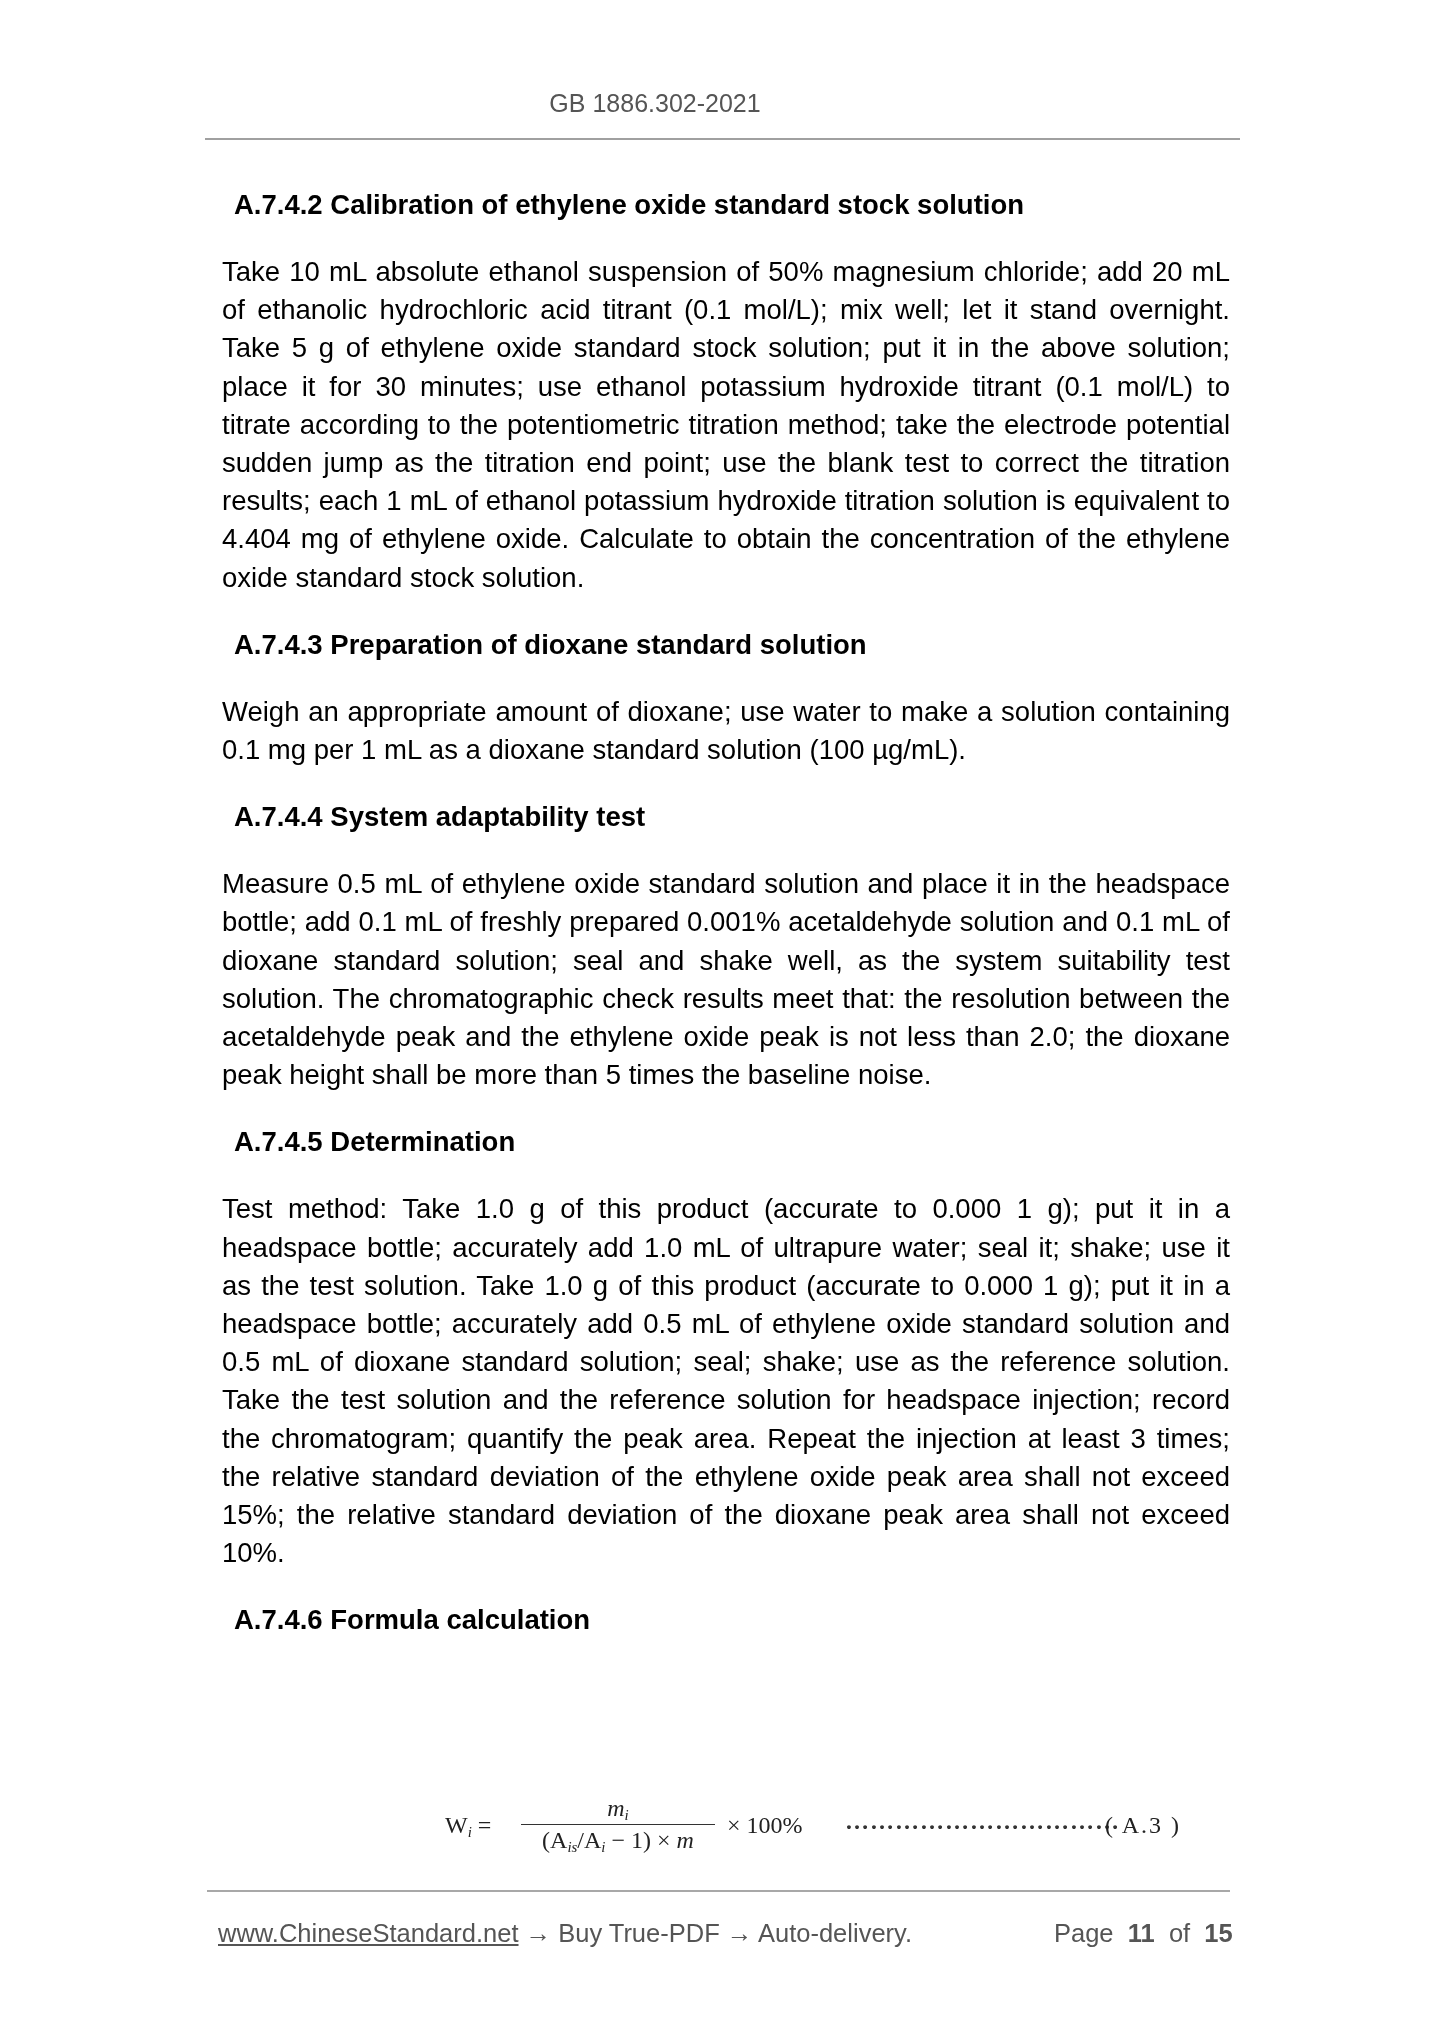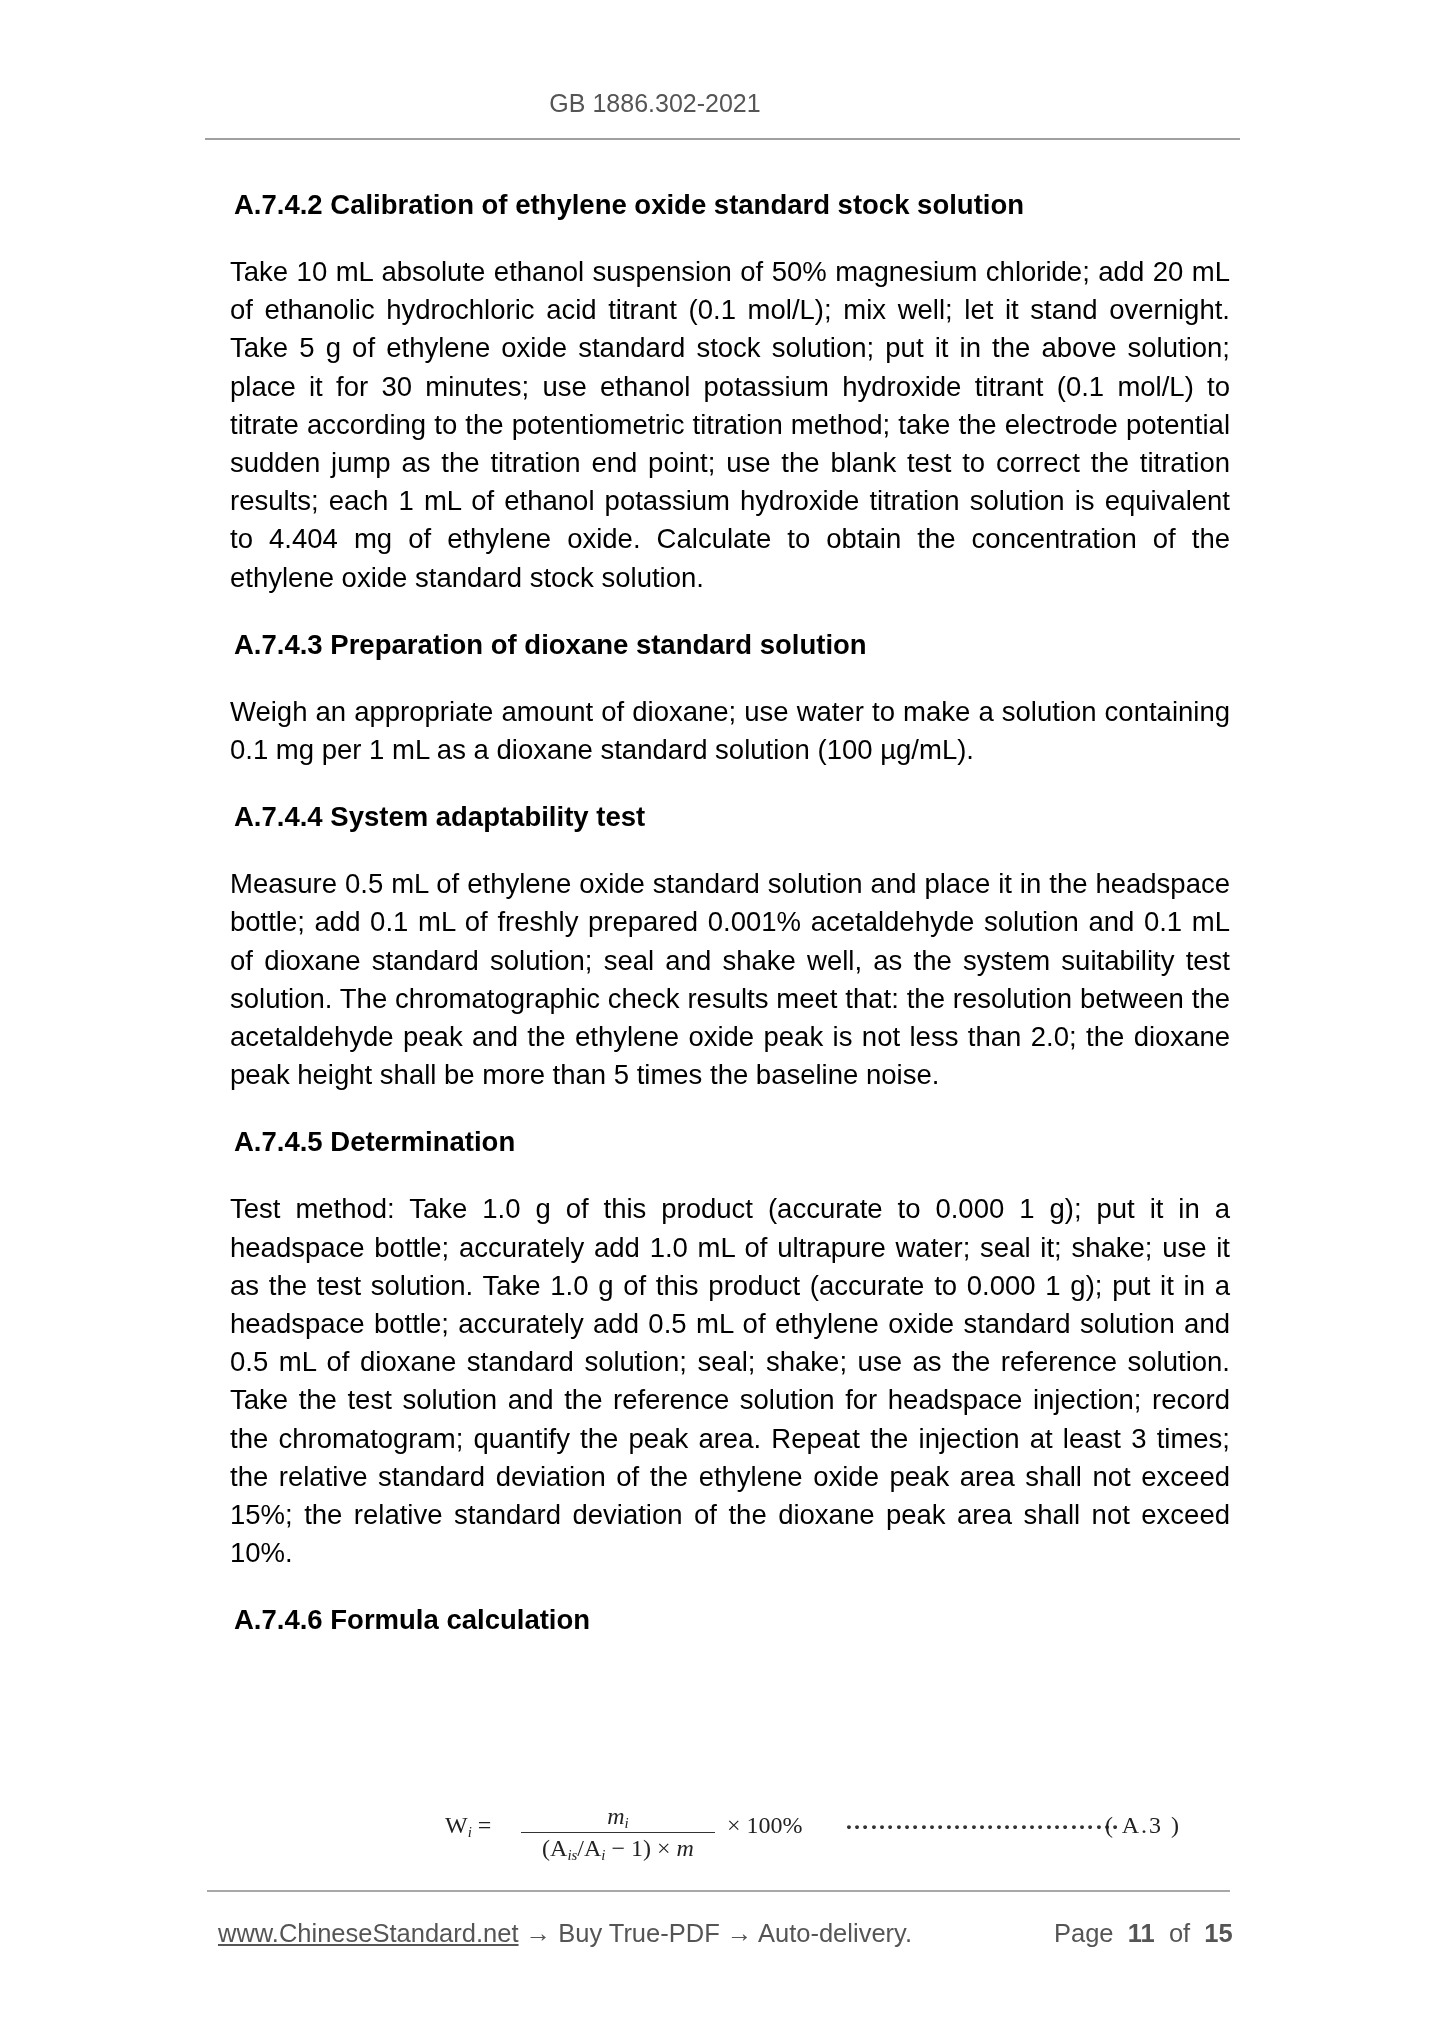--- a/index.html
+++ b/index.html
@@ -5,27 +5,27 @@
   html, body { margin: 0; padding: 0; background: #ffffff; }
   body { width: 1445px; height: 2044px; position: relative; overflow: hidden;
          font-family: "Liberation Sans", "DejaVu Sans", sans-serif; color: #000; }
   .page-header { position: absolute; left: 0; width: 1294px; top: 88px; text-align: center;
                  font-size: 25px; color: #555555; line-height: 30px; }
   .page-header span { position: relative; left: 8px; }
   .rule-top { position: absolute; left: 205px; width: 1035px; top: 138px; height: 0;
               border-top: 2px solid #a0a0a0; }
   .content { position: absolute; left: 218px; width: 1012px; top: 170px; }
   h2.sec { font-size: 27.5px; font-weight: bold; margin: 16px; line-height: 38px; height: 38px; }
-  p.body { font-size: 27.5px; line-height: 38.2px; margin: 29px 0 29px 12px; text-align: justify;
+  p.body { font-size: 27.5px; line-height: 38.2px; margin: 29px 0 29px 4px; text-align: justify;
            text-align-last: left; }
   .formula { position: absolute; left: 445px; top: 1794px; width: 790px; height: 70px;
              font-family: "Liberation Serif", "DejaVu Serif", serif; color: #222; font-size: 24px; }
   .f-lhs { position: absolute; left: 0; top: 18px; }
   .f-frac { position: absolute; left: 72px; top: 0; width: 202px; text-align: center; }
-  .f-num { display: block; font-style: italic; line-height: 28px; height: 28px; margin-top: 8px; }
+  .f-num { display: block; font-style: italic; line-height: 28px; height: 28px; }
   .f-bar { display: block; border-top: 1.5px solid #333; margin: 2px 4px 0 4px; }
   .f-den { display: block; line-height: 30px; }
   .f-tail { position: absolute; left: 282px; top: 18px; }
   .f-dots { position: absolute; left: 400px; top: 14px; letter-spacing: 1px; font-weight: bold; color: #333; }
   .f-label { position: absolute; left: 660px; top: 18px; letter-spacing: 2px; }
   sub { font-size: 0.62em; font-style: italic; vertical-align: -0.25em; }
   i.v { font-style: italic; }
   .rule-bot { position: absolute; left: 207px; width: 1023px; top: 1890px; height: 0;
               border-top: 2px solid #a8a8a8; }
   .footer-left { position: absolute; left: 218px; top: 1918px; font-size: 25.5px; color: #555555; line-height: 30px; }

